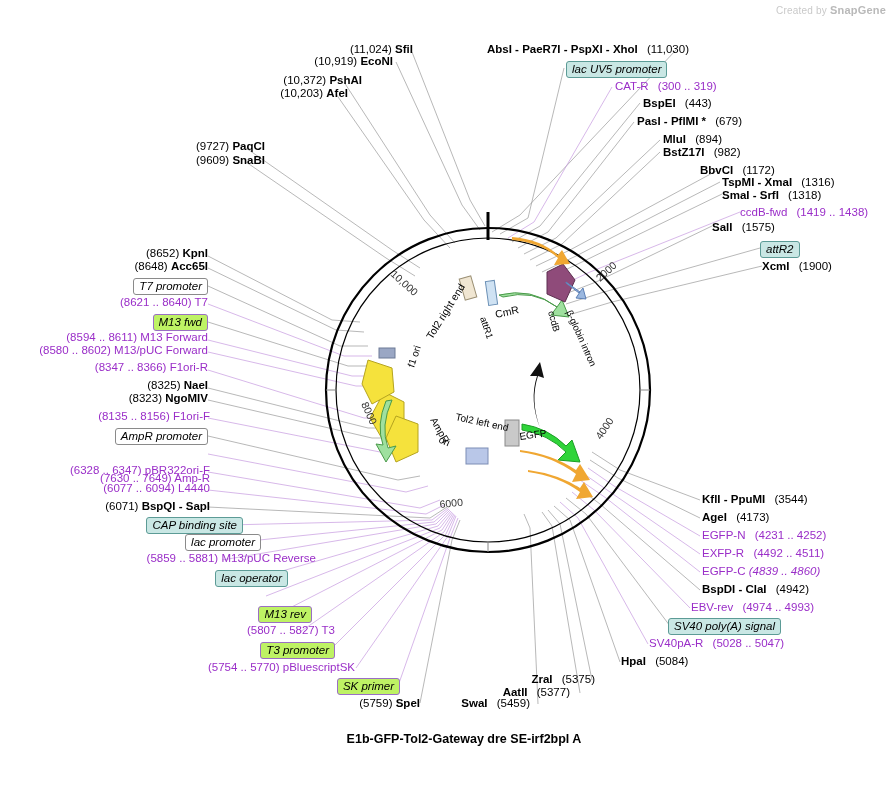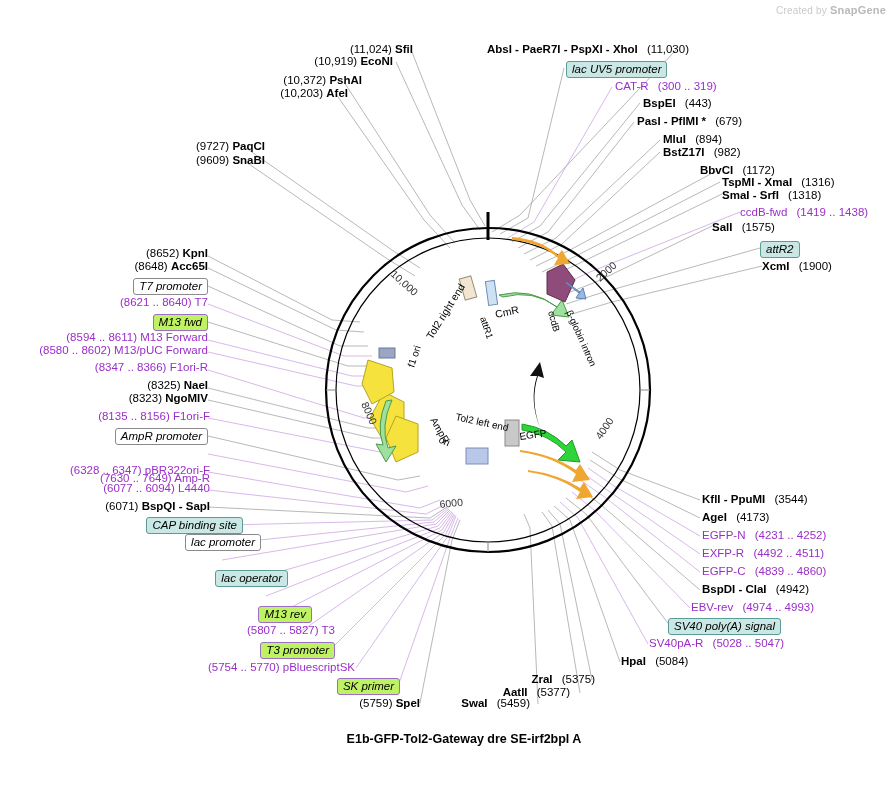--- a/index.html
+++ b/index.html
@@ -288,21 +288,21 @@
   <div class="lbl right purple" style="left:702px;top:529px;">
     <span class="nm">EGFP-N</span>
     <span class="pos" style="margin-left:6px;color:#9a2ec8;">(4231 .. 4252)</span>
   </div>
   <div class="lbl right purple" style="left:702px;top:547px;">
     <span class="nm">EXFP-R</span>
     <span class="pos" style="margin-left:6px;color:#9a2ec8;">(4492 .. 4511)</span>
   </div>
   <div class="lbl right purple" style="left:702px;top:565px;">
     <span class="nm">EGFP-C</span>
-    <span class="pos" style="margin-left:6px;color:#9a2ec8;">(4839 .. 4860)</span>
+    <span class="pos" style="color:#9a2ec8;font-style:italic;">(4839 .. 4860)</span>
   </div>
   <div class="lbl right" style="left:702px;top:583px;">
     <span class="nm">BspDI  - ClaI</span>
     <span class="pos" style="margin-left:6px;">(4942)</span>
   </div>
   <div class="lbl right purple" style="left:691px;top:601px;">
     <span class="nm">EBV-rev</span>
     <span class="pos" style="margin-left:6px;color:#9a2ec8;">(4974 .. 4993)</span>
   </div>
   <div class="lbl right" style="left:668px;top:618px;">
@@ -346,20 +346,24 @@
   <div class="lbl left" style="left:180px;top:624px;width:155px;">
     <span class="pos" style="color:#9a2ec8;">(5807 .. 5827)</span>
     <span class="nm" style="font-weight:normal;color:#9a2ec8;">T3</span>
   </div>
   <div class="lbl left" style="left:200px;top:606px;width:112px;">
     <span class="chip lav">M13 rev</span>
   </div>
   <div class="lbl left" style="left:180px;top:570px;width:108px;">
     <span class="chip teal">lac operator</span>
   </div>
+  <div class="lbl left" style="left:60px;top:552px;width:256px;">
+    <span class="pos" style="color:#9a2ec8;">(5859 .. 5881)</span>
+    <span class="nm" style="font-weight:normal;color:#9a2ec8;">M13/pUC Reverse</span>
+  </div>
   <div class="lbl left" style="left:150px;top:534px;width:111px;">
     <span class="chip white">lac promoter</span>
   </div>
   <div class="lbl left" style="left:100px;top:517px;width:143px;">
     <span class="chip teal">CAP binding site</span>
   </div>
   <div class="lbl left" style="left:70px;top:500px;width:140px;">
     <span class="pos">(6071)</span>
     <span class="nm">BspQI  - SapI</span>
   </div>

